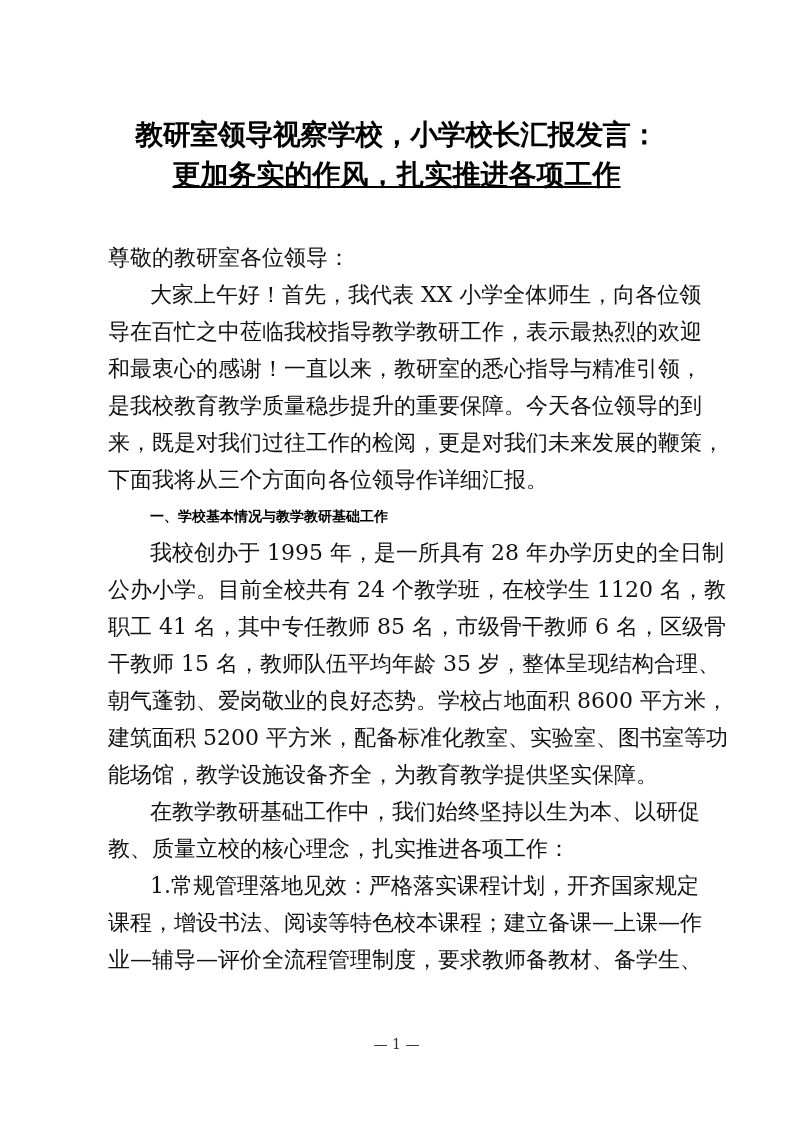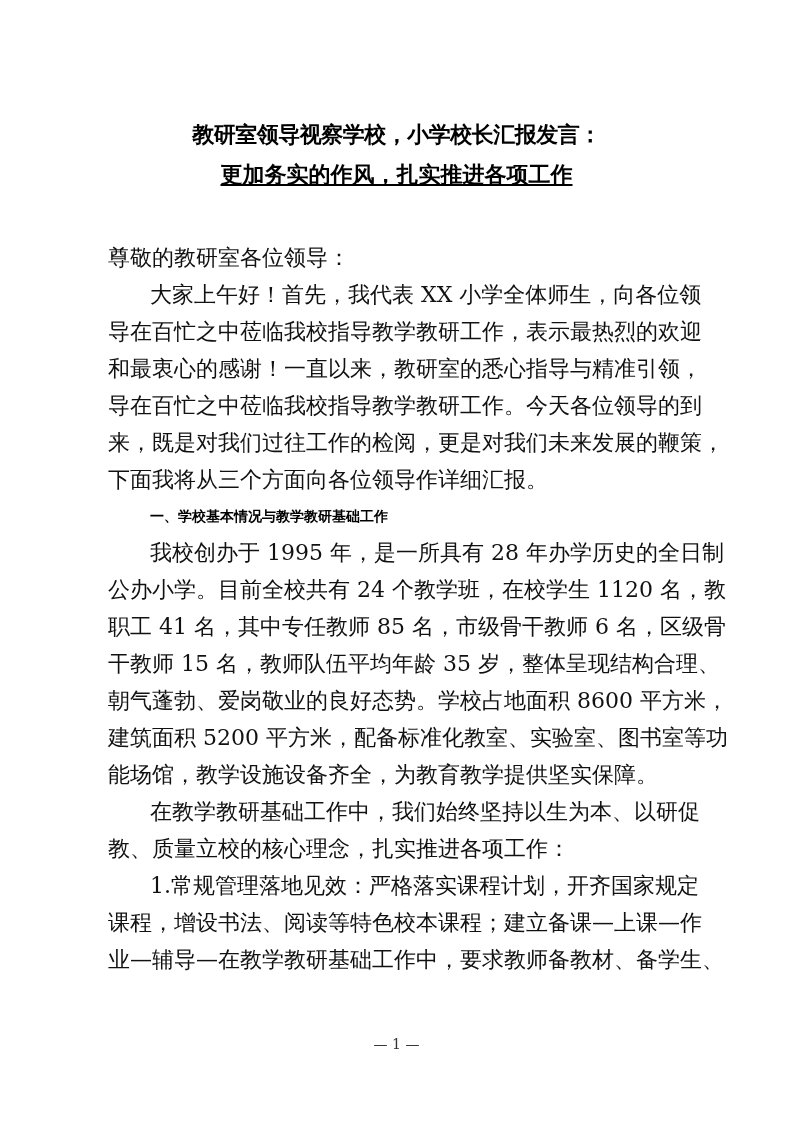--- a/index.html
+++ b/index.html
@@ -1,21 +1,21 @@
 <!DOCTYPE html>
 <html><head>
 <meta charset="utf-8">
 <style>
   html, body { margin: 0; padding: 0; background: #ffffff; }
   body { width: 793px; height: 1122px; position: relative; overflow: hidden; color: #111; }
   .page { position: absolute; left: 0; top: 0; width: 793px; height: 1122px; background: #fff; }
   .title {
     position: absolute; left: 90px; width: 613px; text-align: center;
     font-family: "DejaVu Sans", sans-serif; font-weight: bold;
-    font-size: 22px; line-height: 46px; letter-spacing: 0px; color: #000;
+    font-size: 28px; line-height: 46px; letter-spacing: 0px; color: #000;
   }
   .title.l1 { top: 112px; letter-spacing: -0.5px; }
   .title.l2 { top: 152px; text-decoration: underline; }
   .line {
     position: absolute; left: 108px; width: 580px;
     font-family: "DejaVu Serif", serif; font-size: 22px; line-height: 28px;
     white-space: nowrap; color: #111; text-align: justify; text-align-last: justify;
   }
   .line.last { text-align-last: left; }
   .line.indent { left: 150px; width: 538px; }
@@ -34,33 +34,33 @@
 
 <div class="page">
   <div class="title l1">教研室领导视察学校，小学校长汇报发言：</div>
   <div class="title l2">更加务实的作风，扎实推进各项工作</div>
 
   <div class="line last" style="top:244px;">尊敬的教研室各位领导：</div>
 
   <div class="line indent" style="top:281px;">大家上午好！首先，我代表 XX 小学全体师生，向各位领</div>
   <div class="line" style="top:318px;">导在百忙之中莅临我校指导教学教研工作，表示最热烈的欢迎</div>
   <div class="line" style="top:355px;">和最衷心的感谢！一直以来，教研室的悉心指导与精准引领，</div>
-  <div class="line" style="top:392px;">导在百忙之中莅临我校指导教学教研工作。今天各位领导的到</div>
+  <div class="line" style="top:392px;">是我校教育教学质量稳步提升的重要保障。今天各位领导的到</div>
   <div class="line" style="top:429px;">来，既是对我们过往工作的检阅，更是对我们未来发展的鞭策，</div>
   <div class="line last" style="top:466px;">下面我将从三个方面向各位领导作详细汇报。</div>
 
   <div class="heading" style="top:502px;">一、学校基本情况与教学教研基础工作</div>
 
   <div class="line indent" style="top:539px;">我校创办于 1995 年，是一所具有 28 年办学历史的全日制</div>
   <div class="line" style="top:576px;">公办小学。目前全校共有 24 个教学班，在校学生 1120 名，教</div>
   <div class="line" style="top:613px;">职工 41 名，其中专任教师 85 名，市级骨干教师 6 名，区级骨</div>
   <div class="line" style="top:650px;">干教师 15 名，教师队伍平均年龄 35 岁，整体呈现结构合理、</div>
   <div class="line" style="top:687px;">朝气蓬勃、爱岗敬业的良好态势。学校占地面积 8600 平方米，</div>
   <div class="line" style="top:724px;">建筑面积 5200 平方米，配备标准化教室、实验室、图书室等功</div>
   <div class="line last" style="top:761px;">能场馆，教学设施设备齐全，为教育教学提供坚实保障。</div>
   <div class="line indent" style="top:798px;">在教学教研基础工作中，我们始终坚持以生为本、以研促</div>
   <div class="line last" style="top:835px;">教、质量立校的核心理念，扎实推进各项工作：</div>
   <div class="line indent" style="top:872px;">1.常规管理落地见效：严格落实课程计划，开齐国家规定</div>
   <div class="line" style="top:909px;">课程，增设书法、阅读等特色校本课程；建立备课—上课—作</div>
-  <div class="line" style="top:946px;">业—辅导—在教学教研基础工作中，要求教师备教材、备学生、</div>
+  <div class="line" style="top:946px;">业—辅导—评价全流程管理制度，要求教师备教材、备学生、</div>
 
   <div class="footer">— 1 —</div>
 </div>
 
 </body></html>

